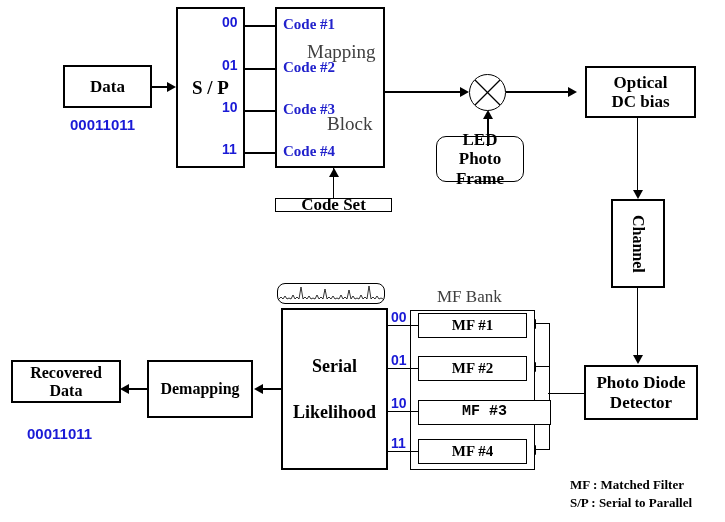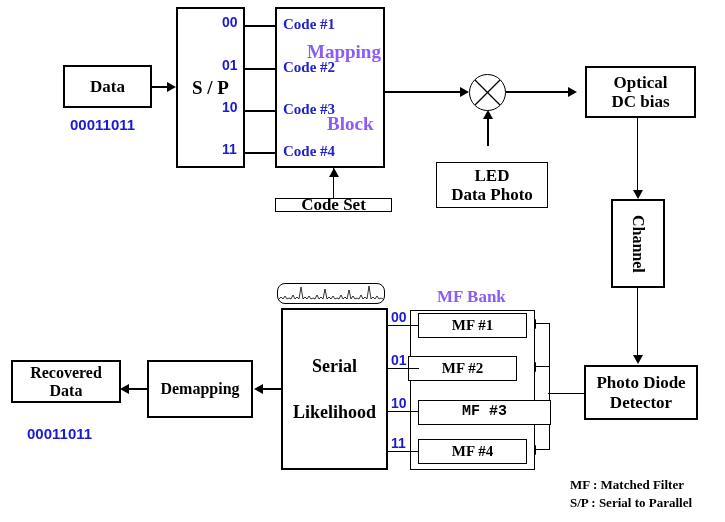--- a/index.html
+++ b/index.html
@@ -27,22 +27,22 @@
     text-align: center;
     font-family: "Liberation Serif", serif;
     font-weight: bold;
     color: #000000;
     line-height: 1.12;
   }
   .box-thin { border-width: 1px; }
   .lbl {
     position: absolute;
     font-family: "Liberation Serif", serif;
-    font-weight: bold;
-    color: #8b5cf6;
+    font-weight: normal;
+    color: #404040;
     white-space: nowrap;
   }
   .blue {
     color: #1a1ad6;
     font-family: "Liberation Sans", sans-serif;
     font-weight: bold;
   }
   .blue-serif {
     color: #2222cc;
     font-family: "Liberation Serif", serif;
@@ -157,23 +157,23 @@
   <div class="hline" style="left:385px; top:91px; width:78px;"></div>
   <div class="arrow arrow-r" style="left:460px; top:87px;"></div>
 
   <div class="mixer" style="left:469px; top:74px; width:37px; height:37px;">
     <svg width="35" height="35" viewBox="0 0 35 35" style="display:block;">
       <line x1="5" y1="5" x2="30" y2="30" stroke="#000000" stroke-width="1.2"></line>
       <line x1="30" y1="5" x2="5" y2="30" stroke="#000000" stroke-width="1.2"></line>
     </svg>
   </div>
 
-  <div class="box box-thin" style="left:436px; top:162px; width:112px; height:46px; font-size:17px;">
+  <div class="box box-thin" style="left:436px; top:136px; width:88px; height:46px; font-size:17px;border-radius:10px;">
     <span>LED</span>
-    <span>Data Photo</span>
+    <span>Photo Frame</span>
   </div>
   <div class="vline" style="left:487px; top:112px; height:34px;"></div>
   <div class="arrow arrow-u" style="left:483px; top:110px;"></div>
 
   <div class="hline" style="left:506px; top:91px; width:63px;"></div>
   <div class="arrow arrow-r" style="left:568px; top:87px;"></div>
 
   <div class="box" style="left:585px; top:66px; width:111px; height:52px; font-size:17px;">
     <span>Optical</span>
     <span>DC bias</span>
@@ -209,21 +209,21 @@
   <div class="hline hline-thin" style="left:527px; top:449px; width:23px;"></div>
   <div class="arrow arrow-l" style="left:527px; top:445px;"></div>
 
   <div class="lbl" style="left:437px; top:287px; font-size:17px;">MF Bank</div>
 
   <div class="box box-thin" style="left:410px; top:310px; width:125px; height:160px;"></div>
 
   <div class="box box-thin" style="left:418px; top:313px; width:109px; height:25px; font-size:15px;">
     <span>MF #1</span>
   </div>
-  <div class="box box-thin" style="left:408px; top:356px; width:109px; height:25px; font-size:15px;">
+  <div class="box box-thin" style="left:418px; top:356px; width:109px; height:25px; font-size:15px;">
     <span>MF #2</span>
   </div>
   <div class="box box-thin" style="left:418px; top:400px; width:133px; height:25px; font-size:15px;font-family:Liberation Mono, monospace;">
     <span>MF #3</span>
   </div>
   <div class="box box-thin" style="left:418px; top:439px; width:109px; height:25px; font-size:15px;">
     <span>MF #4</span>
   </div>
 
   <div class="hline hline-thin" style="left:388px; top:325px; width:31px;"></div>

